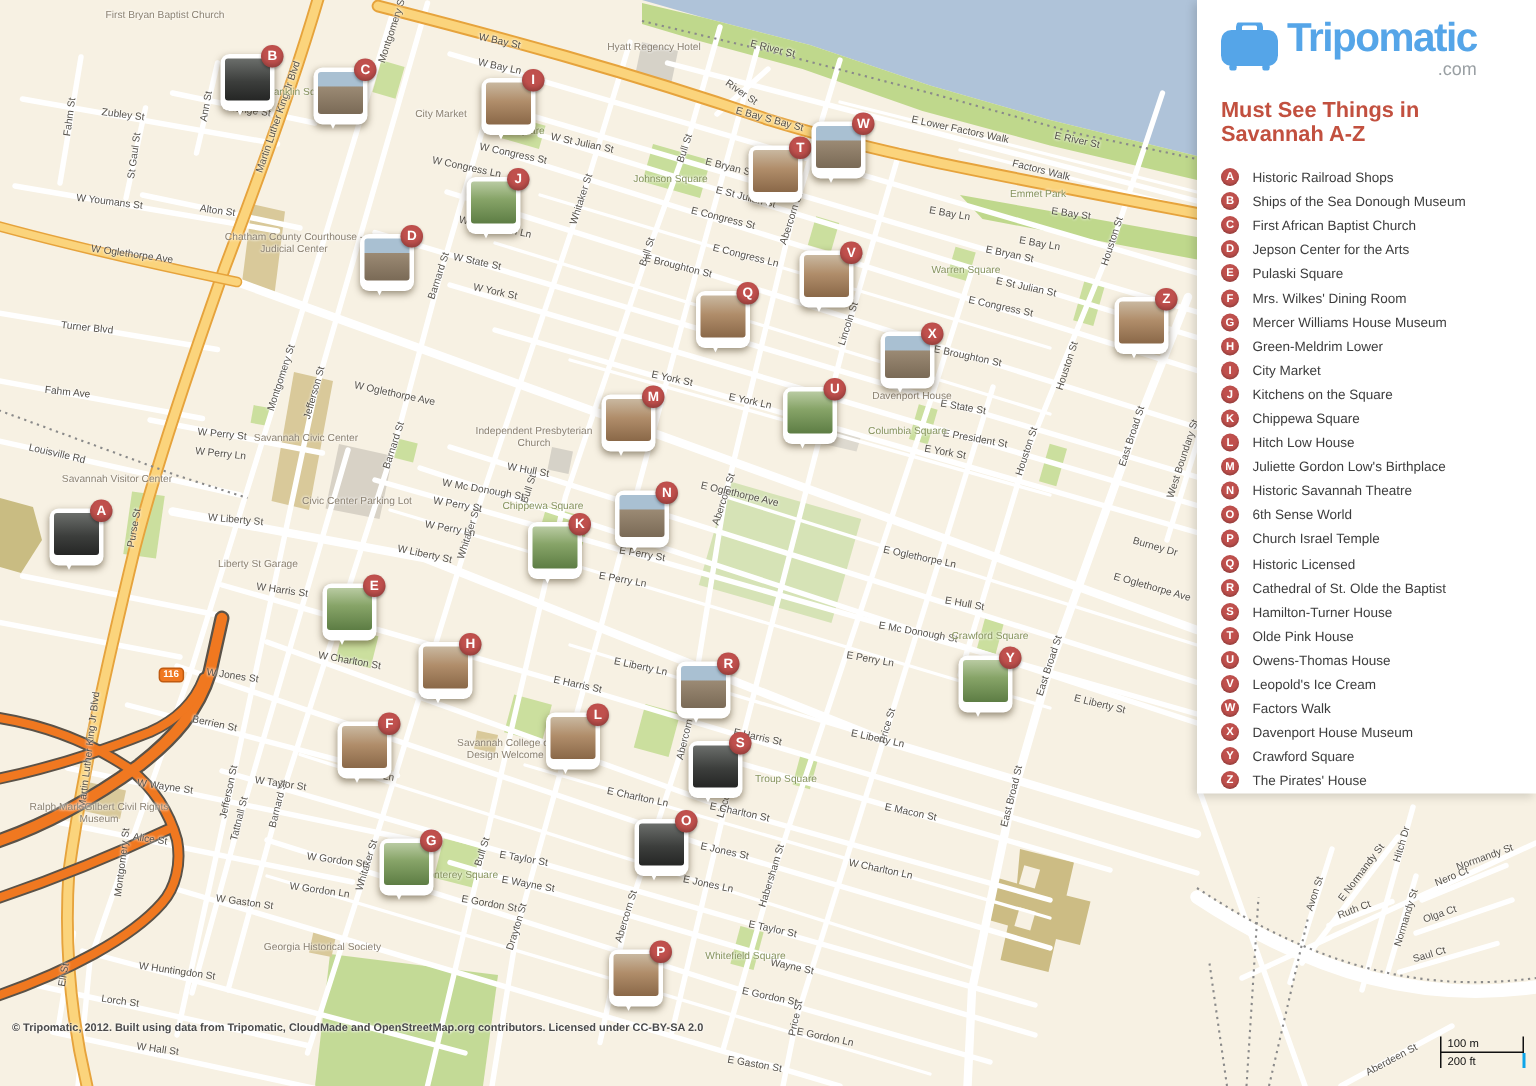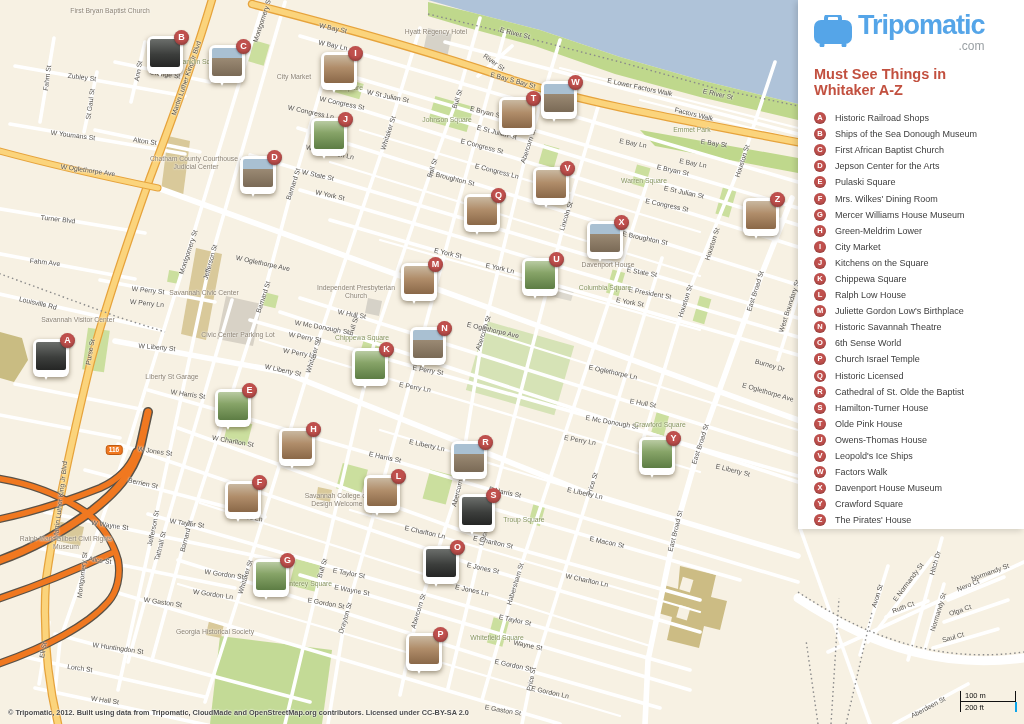--- a/index.html
+++ b/index.html
@@ -43,21 +43,21 @@
     box-shadow:inset 0 -1px 2px rgba(0,0,0,.25);}
   .l-label{font-size:9px;color:#3d3d3d;}
   
   #scalebar{position:absolute;left:960px;top:691px;z-index:35;font-size:7.5px;color:#111;}
   .sb-m{border-left:1px solid #111;border-right:1px solid #111;border-bottom:1px solid #111;
     width:50px;padding:0 0 1px 4px;}
   .sb-ft{border-left:1px solid #111;border-right:2px solid #0ea5e9;border-top:none;width:50px;padding:1px 0 0 4px;
     border-bottom:1px solid #111;border-bottom:none;}
   .sb-ft{border-bottom:0;}
   
-  #attrib{position:absolute;left:8px;top:708px;z-index:35;font-size:7.3px;font-weight:bold;color:#4a4a4a;
+  #attrib{position:absolute;left:8px;top:680px;z-index:35;font-size:7.3px;font-weight:bold;color:#4a4a4a;
     text-shadow:0 0 2px #fff,0 0 2px #fff;}
 </style>
 </head>
 <body>
 
 <div id="stage">
 
   <svg id="basemap" width="1024" height="724" viewBox="0 0 1024 724">
     <rect x="0" y="0" width="1024" height="724" fill="#F7F1E3"></rect>
 
@@ -510,21 +510,21 @@
         <rect x="12" y="0" width="14" height="8" rx="3" fill="none" stroke="#55A5E8" stroke-width="4"></rect>
         <rect x="0" y="5" width="38" height="24" rx="7" fill="#55A5E8"></rect>
         <circle cx="8" cy="30" r="2.5" fill="#55A5E8"></circle>
         <circle cx="30" cy="30" r="2.5" fill="#55A5E8"></circle>
       </svg>
       <div class="brandwrap">
         <span class="brand">Tripomatic</span>
         <span class="tld">.com</span>
       </div>
     </div>
-    <div id="panel-title">Must See Things in Whitaker A-Z</div>
+    <div id="panel-title">Must See Things in Savannah A-Z</div>
     <div id="legend-list">
         <div class="l-row">
           <span class="l-badge">A</span>
           <span class="l-label">Historic Railroad Shops</span>
         </div>
         <div class="l-row">
           <span class="l-badge">B</span>
           <span class="l-label">Ships of the Sea Donough Museum</span>
         </div>
         <div class="l-row">
@@ -558,21 +558,21 @@
         <div class="l-row">
           <span class="l-badge">J</span>
           <span class="l-label">Kitchens on the Square</span>
         </div>
         <div class="l-row">
           <span class="l-badge">K</span>
           <span class="l-label">Chippewa Square</span>
         </div>
         <div class="l-row">
           <span class="l-badge">L</span>
-          <span class="l-label">Ralph Low House</span>
+          <span class="l-label">Hitch Low House</span>
         </div>
         <div class="l-row">
           <span class="l-badge">M</span>
           <span class="l-label">Juliette Gordon Low's Birthplace</span>
         </div>
         <div class="l-row">
           <span class="l-badge">N</span>
           <span class="l-label">Historic Savannah Theatre</span>
         </div>
         <div class="l-row">
@@ -598,21 +598,21 @@
         <div class="l-row">
           <span class="l-badge">T</span>
           <span class="l-label">Olde Pink House</span>
         </div>
         <div class="l-row">
           <span class="l-badge">U</span>
           <span class="l-label">Owens-Thomas House</span>
         </div>
         <div class="l-row">
           <span class="l-badge">V</span>
-          <span class="l-label">Leopold's Ice Ships</span>
+          <span class="l-label">Leopold's Ice Cream</span>
         </div>
         <div class="l-row">
           <span class="l-badge">W</span>
           <span class="l-label">Factors Walk</span>
         </div>
         <div class="l-row">
           <span class="l-badge">X</span>
           <span class="l-label">Davenport House Museum</span>
         </div>
         <div class="l-row">

